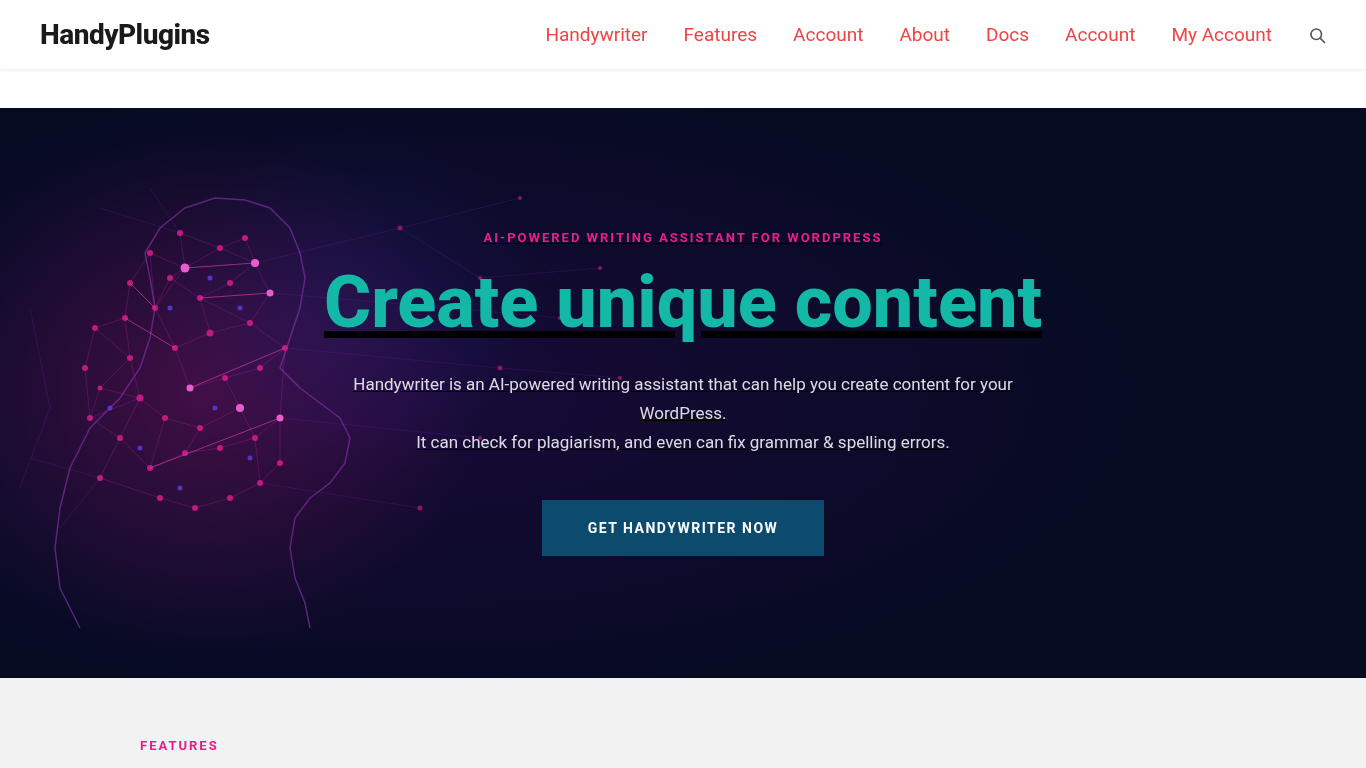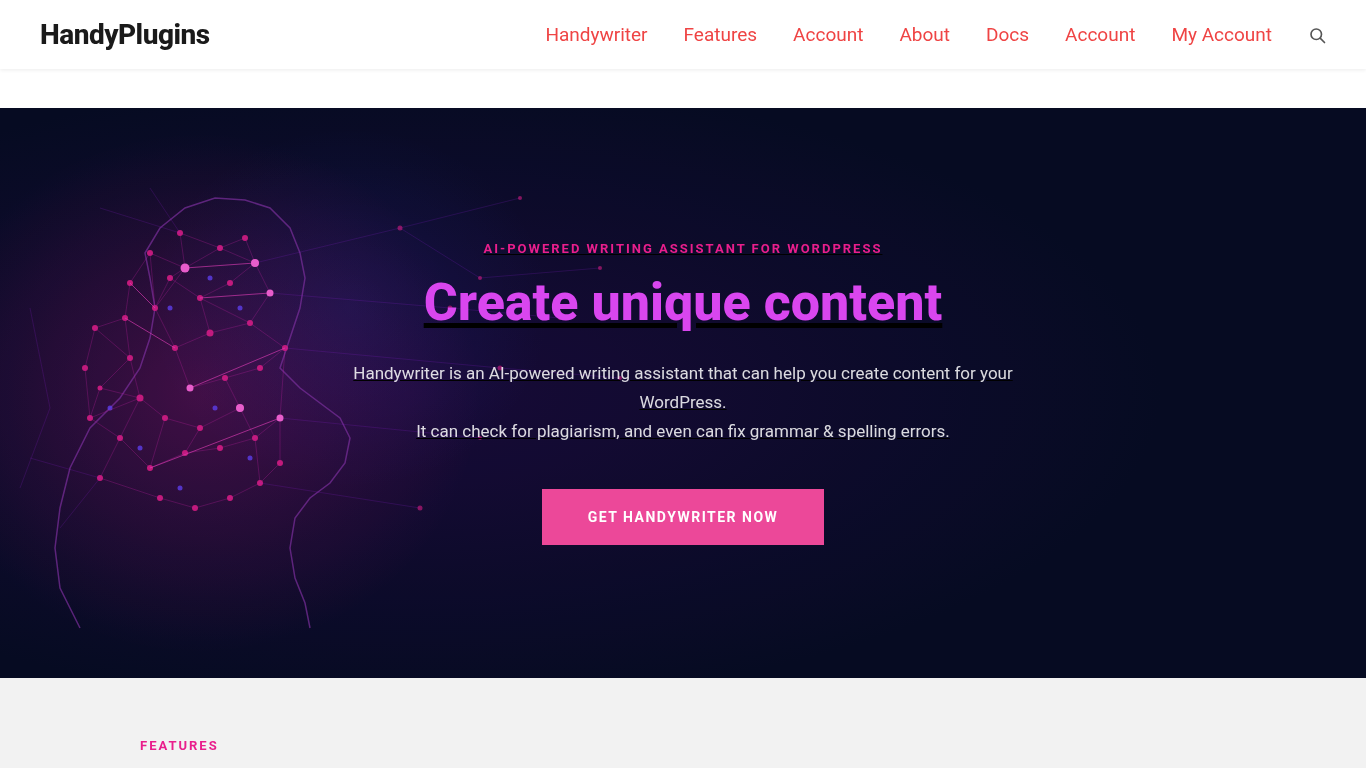--- a/index.html
+++ b/index.html
@@ -97,40 +97,40 @@
     .hero-eyebrow {
       font-size: 13px;
       font-weight: 700;
       letter-spacing: 2px;
       color: #e91e8c;
       text-transform: uppercase;
       margin-bottom: 18px;
     }
 
     .hero-title {
-      font-size: 52px;
+      font-size: 72px;
       font-weight: 800;
-      color: #d946ef;
+      color: #14b8a6;
       line-height: 1.1;
       margin-bottom: 28px;
     }
 
     .hero-subtitle {
       font-size: 17px;
       color: rgba(255,255,255,0.85);
       line-height: 1.7;
       margin-bottom: 44px;
       max-width: 740px;
       margin-left: auto;
       margin-right: auto;
     }
 
     .hero-cta {
       display: inline-block;
-      background: #ec4899;
+      background: #0c4a6e;
       color: #fff;
       font-size: 14px;
       font-weight: 700;
       letter-spacing: 1.5px;
       text-transform: uppercase;
       padding: 20px 46px;
       border: none;
       cursor: pointer;
       text-decoration: none;
     }

